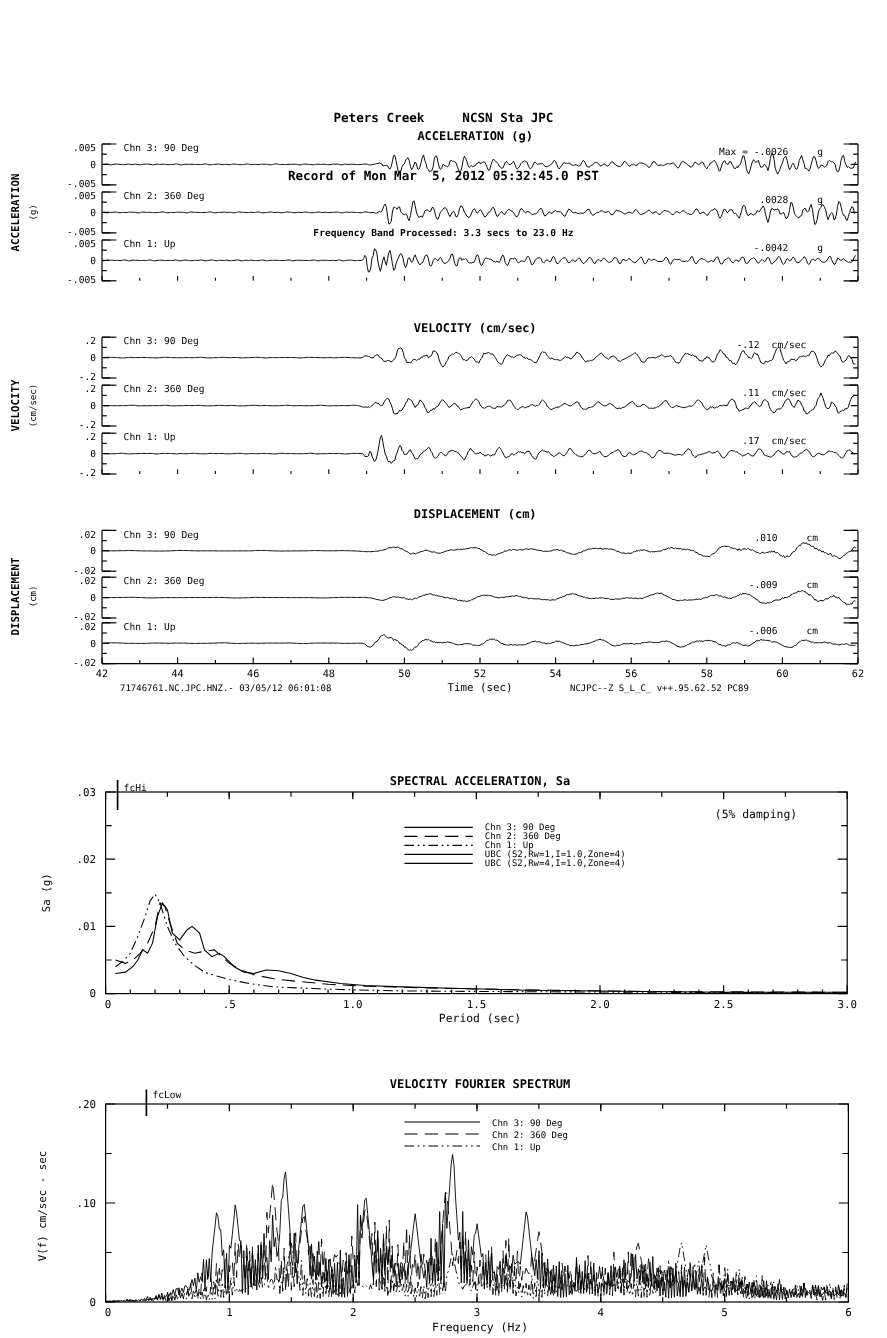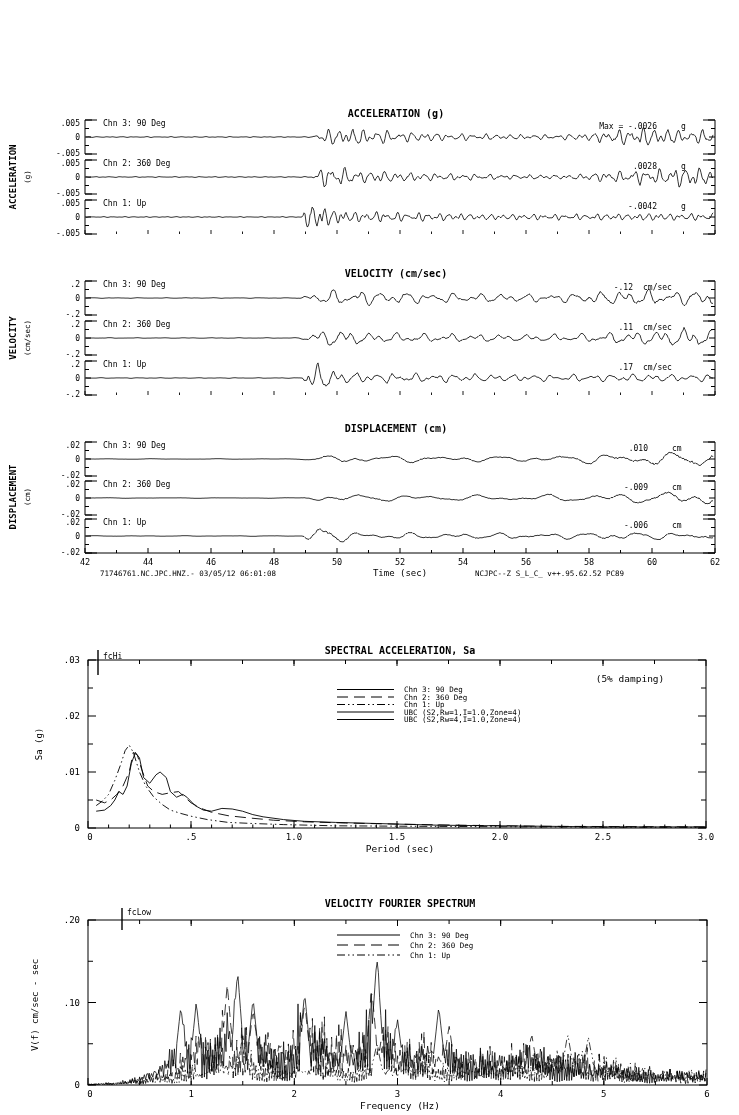--- a/index.html
+++ b/index.html
@@ -9,20 +9,23 @@
   .hdr .l1{font-size:10.5px;font-weight:bold;line-height:10px;}
   .hdr .l2{font-size:8px;font-weight:bold;line-height:9px;}
   svg{position:absolute;left:0;}
   svg text{font-family:"DejaVu Sans Mono",monospace;fill:#000;}
   #fig-ts{top:105px;} #fig-sa{top:640px;} #fig-vf{top:893px;}
 </style>
 </head>
 <body>
 
 <div class="hdr">
+  <div class="l1">Peters Creek     NCSN Sta JPC</div>
+  <div class="l1">Record of Mon Mar  5, 2012 05:32:45.0 PST</div>
+  <div class="l2">Frequency Band Processed: 3.3 secs to 23.0 Hz</div>
 </div>
 
 <svg id="fig-ts" width="739" height="475" viewBox="0 0 739 475">
     <text x="396" y="12" font-size="10" text-anchor="middle" font-weight="bold">ACCELERATION (g)</text>
     <text x="16" y="72" font-size="9" text-anchor="middle" font-weight="bold" transform="rotate(-90 16 72)">ACCELERATION</text>
     <text x="30" y="72" font-size="7.5" text-anchor="middle" transform="rotate(-90 30 72)">(g)</text>
     <line x1="85" y1="15" x2="85" y2="49" stroke="#000" stroke-width="1"></line>
     <line x1="715" y1="15" x2="715" y2="49" stroke="#000" stroke-width="1"></line>
     <line x1="85" y1="15" x2="97" y2="15" stroke="#000" stroke-width="1"></line>
     <line x1="85" y1="49" x2="97" y2="49" stroke="#000" stroke-width="1"></line>

